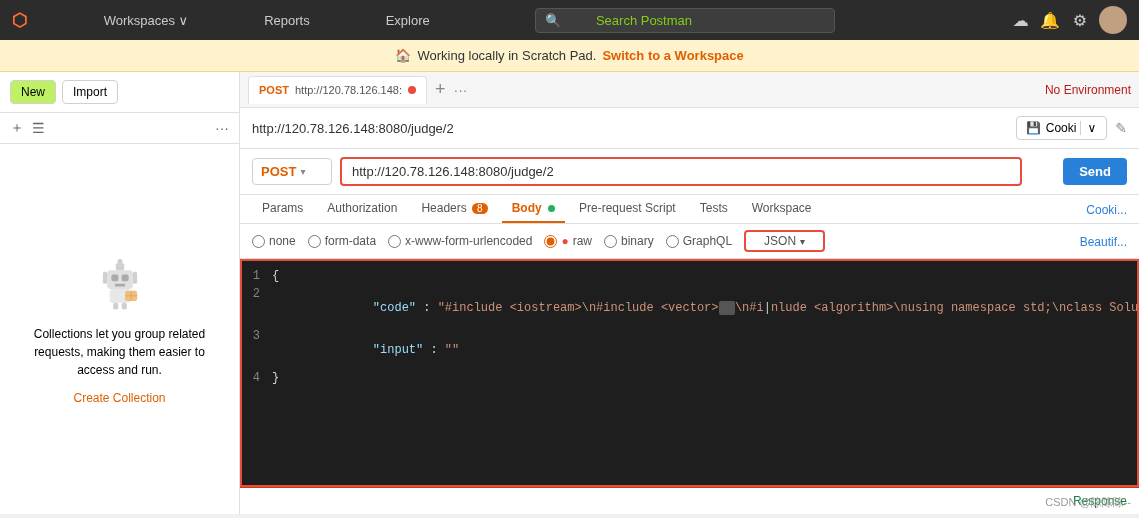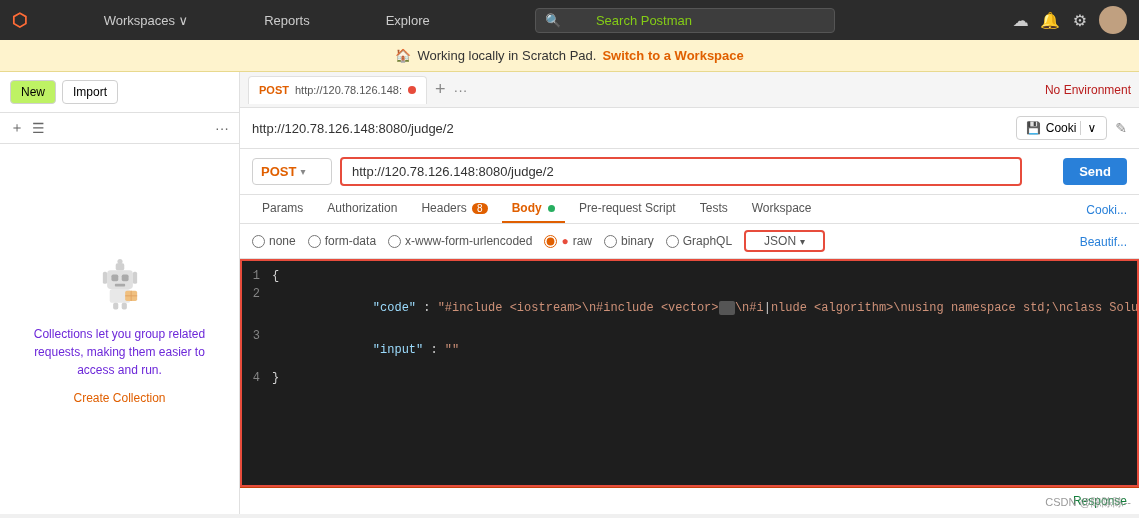--- a/index.html
+++ b/index.html
@@ -40,21 +40,21 @@
     .btn-new { background: #bef264; border: 1px solid #d0d0d0; border-radius: 4px; padding: 4px 10px; font-size: 12px; cursor: pointer; }
     .btn-import { background: #fff; border: 1px solid #d0d0d0; border-radius: 4px; padding: 4px 10px; font-size: 12px; cursor: pointer; }
     .sidebar-tools { display: flex; align-items: center; padding: 6px 10px; gap: 8px; border-bottom: 1px solid #e0e0e0; }
     .sidebar-icon { color: #666; cursor: pointer; font-size: 14px; }
     .sidebar-empty {
       flex: 1; display: flex; flex-direction: column; align-items: center; justify-content: center;
       padding: 20px; text-align: center; color: #555;
     }
     .robot-icon { width: 60px; height: 60px; margin-bottom: 12px; }
     .sidebar-empty-title { font-weight: 600; font-size: 13px; margin-bottom: 8px; color: #333; }
-    .sidebar-empty-desc { font-size: 12px; color: #6d28d9; line-height: 1.5; margin-bottom: 12px; }
+    .sidebar-empty-desc { font-size: 12px; color: #000000; line-height: 1.5; margin-bottom: 12px; }
     .create-collection-link { color: #e05f00; font-size: 12px; cursor: pointer; font-weight: 500; }
 
     
     .content { flex: 1; display: flex; flex-direction: column; background: #fff; overflow: hidden; }
 
     
     .tabs-bar {
       display: flex; align-items: center; background: #f5f5f5; border-bottom: 1px solid #e0e0e0;
       padding: 0 8px; height: 36px; gap: 4px;
     }

